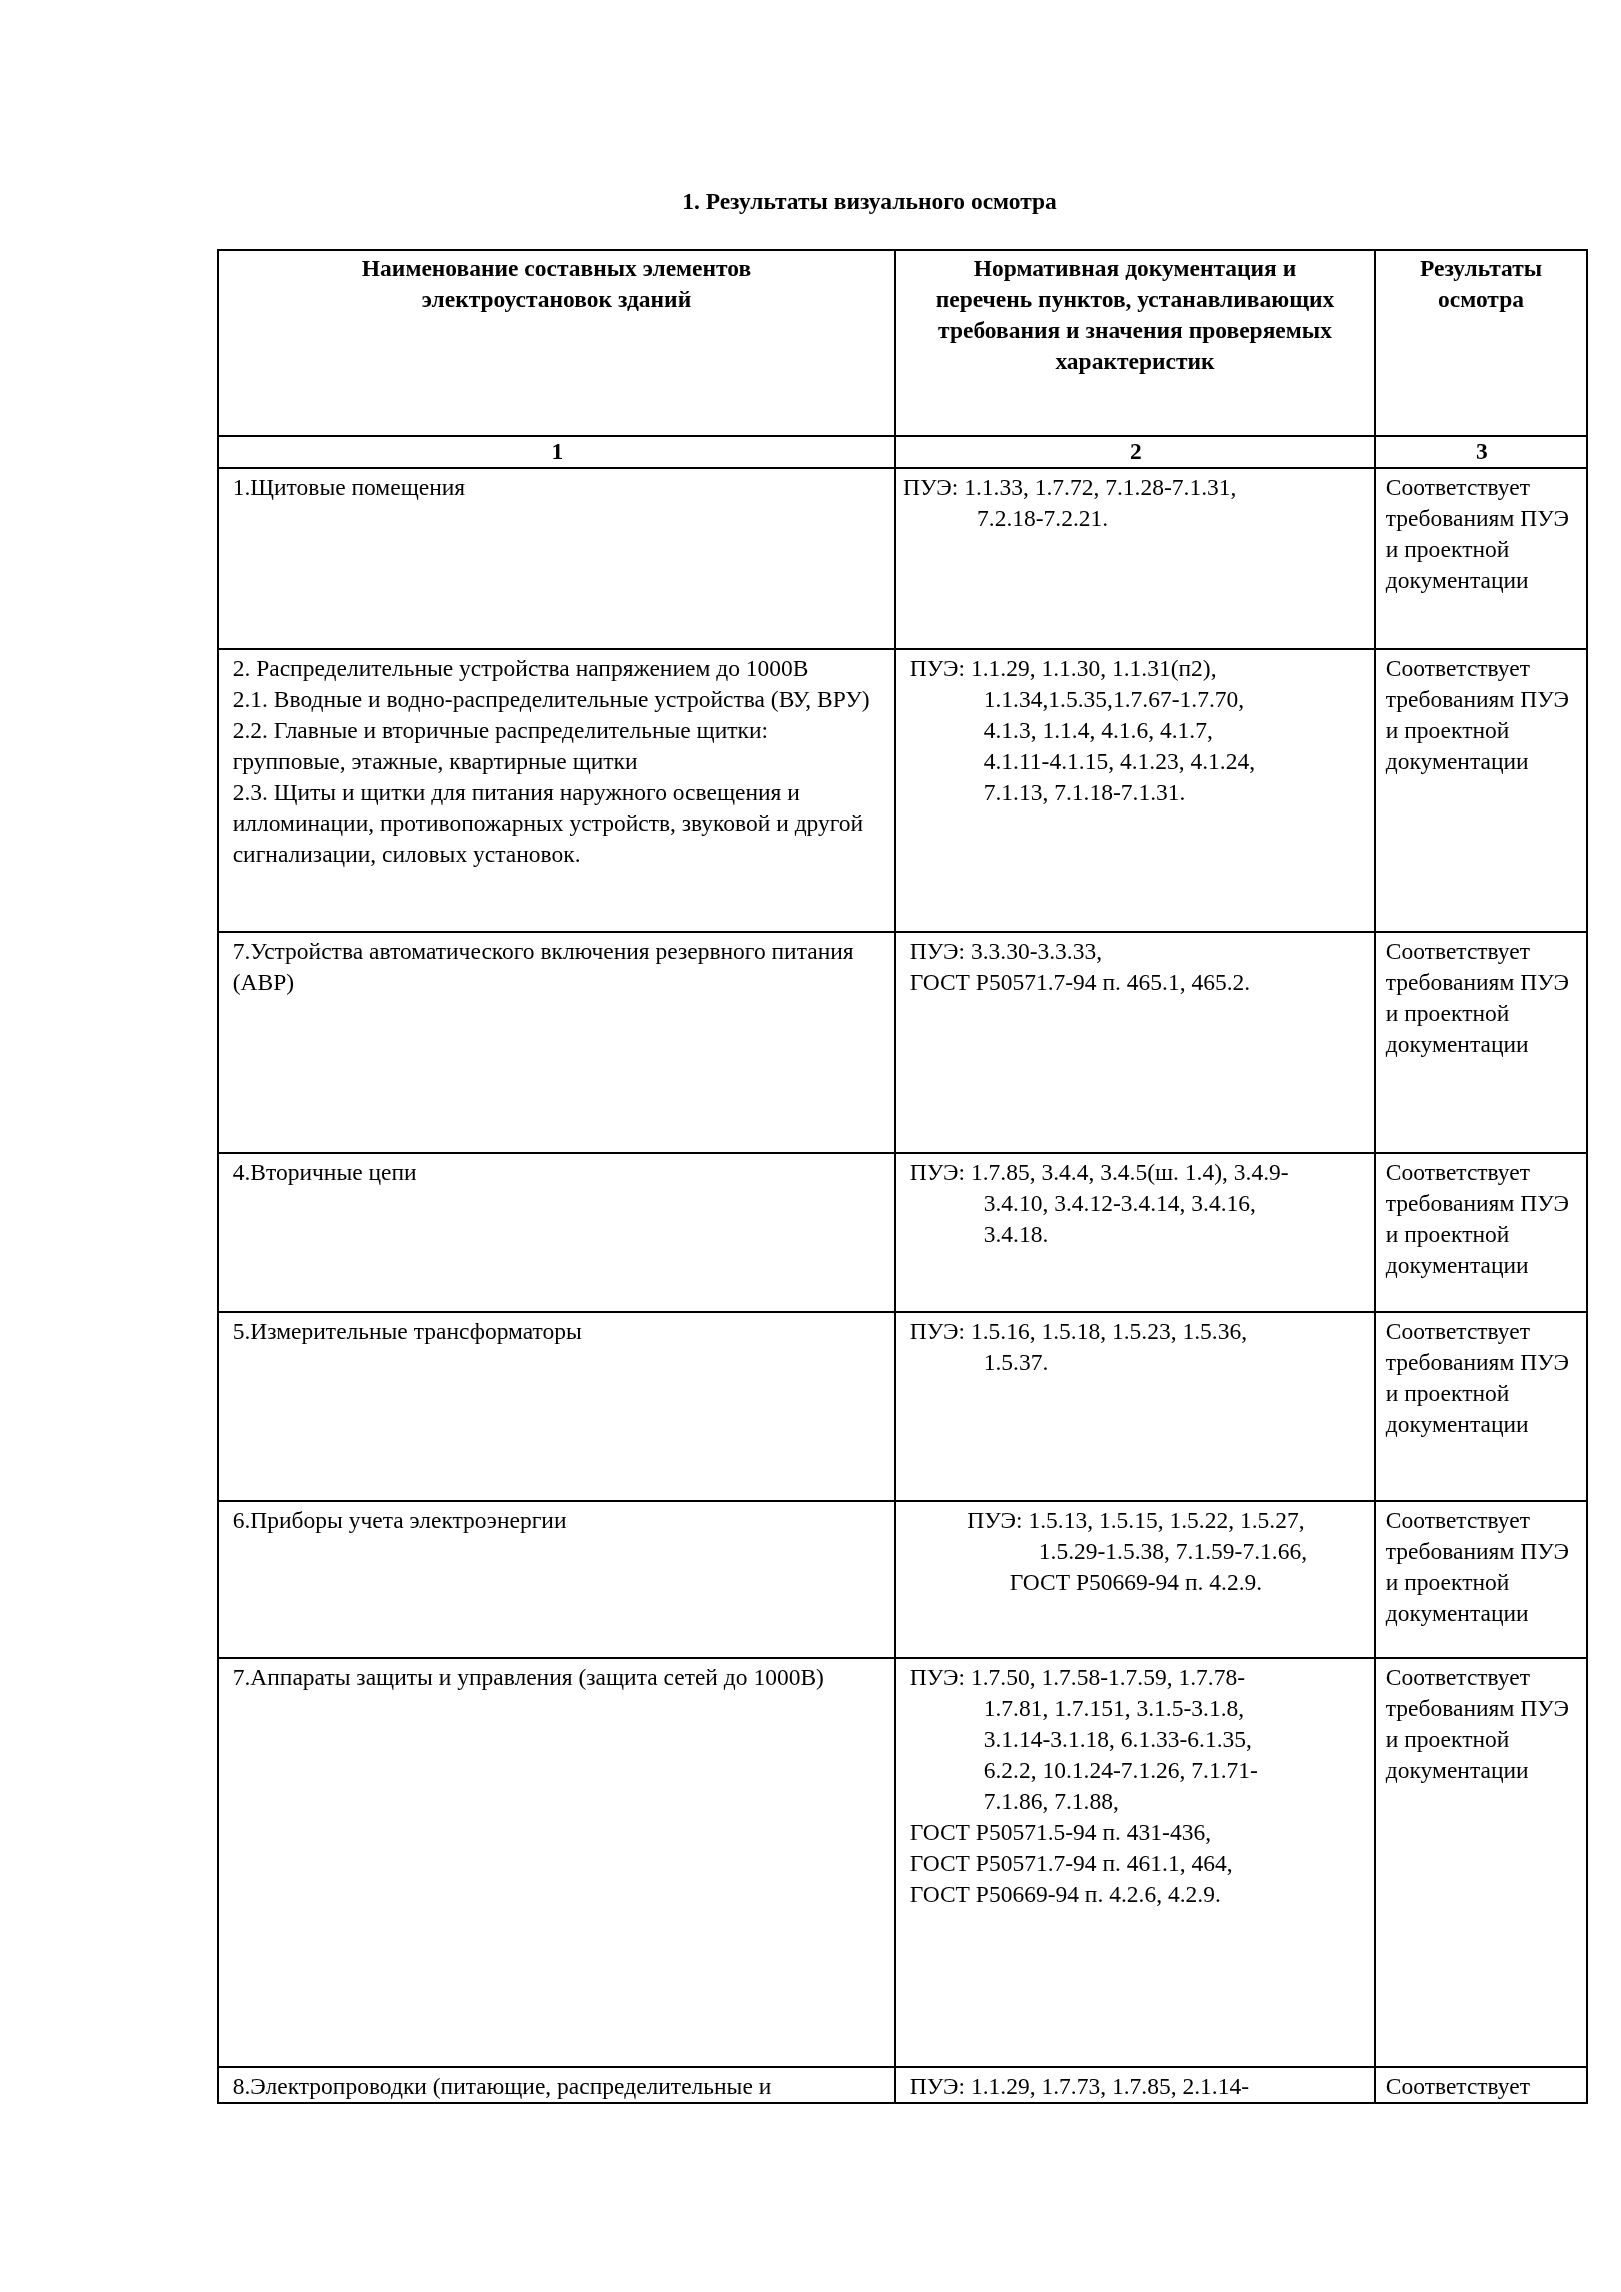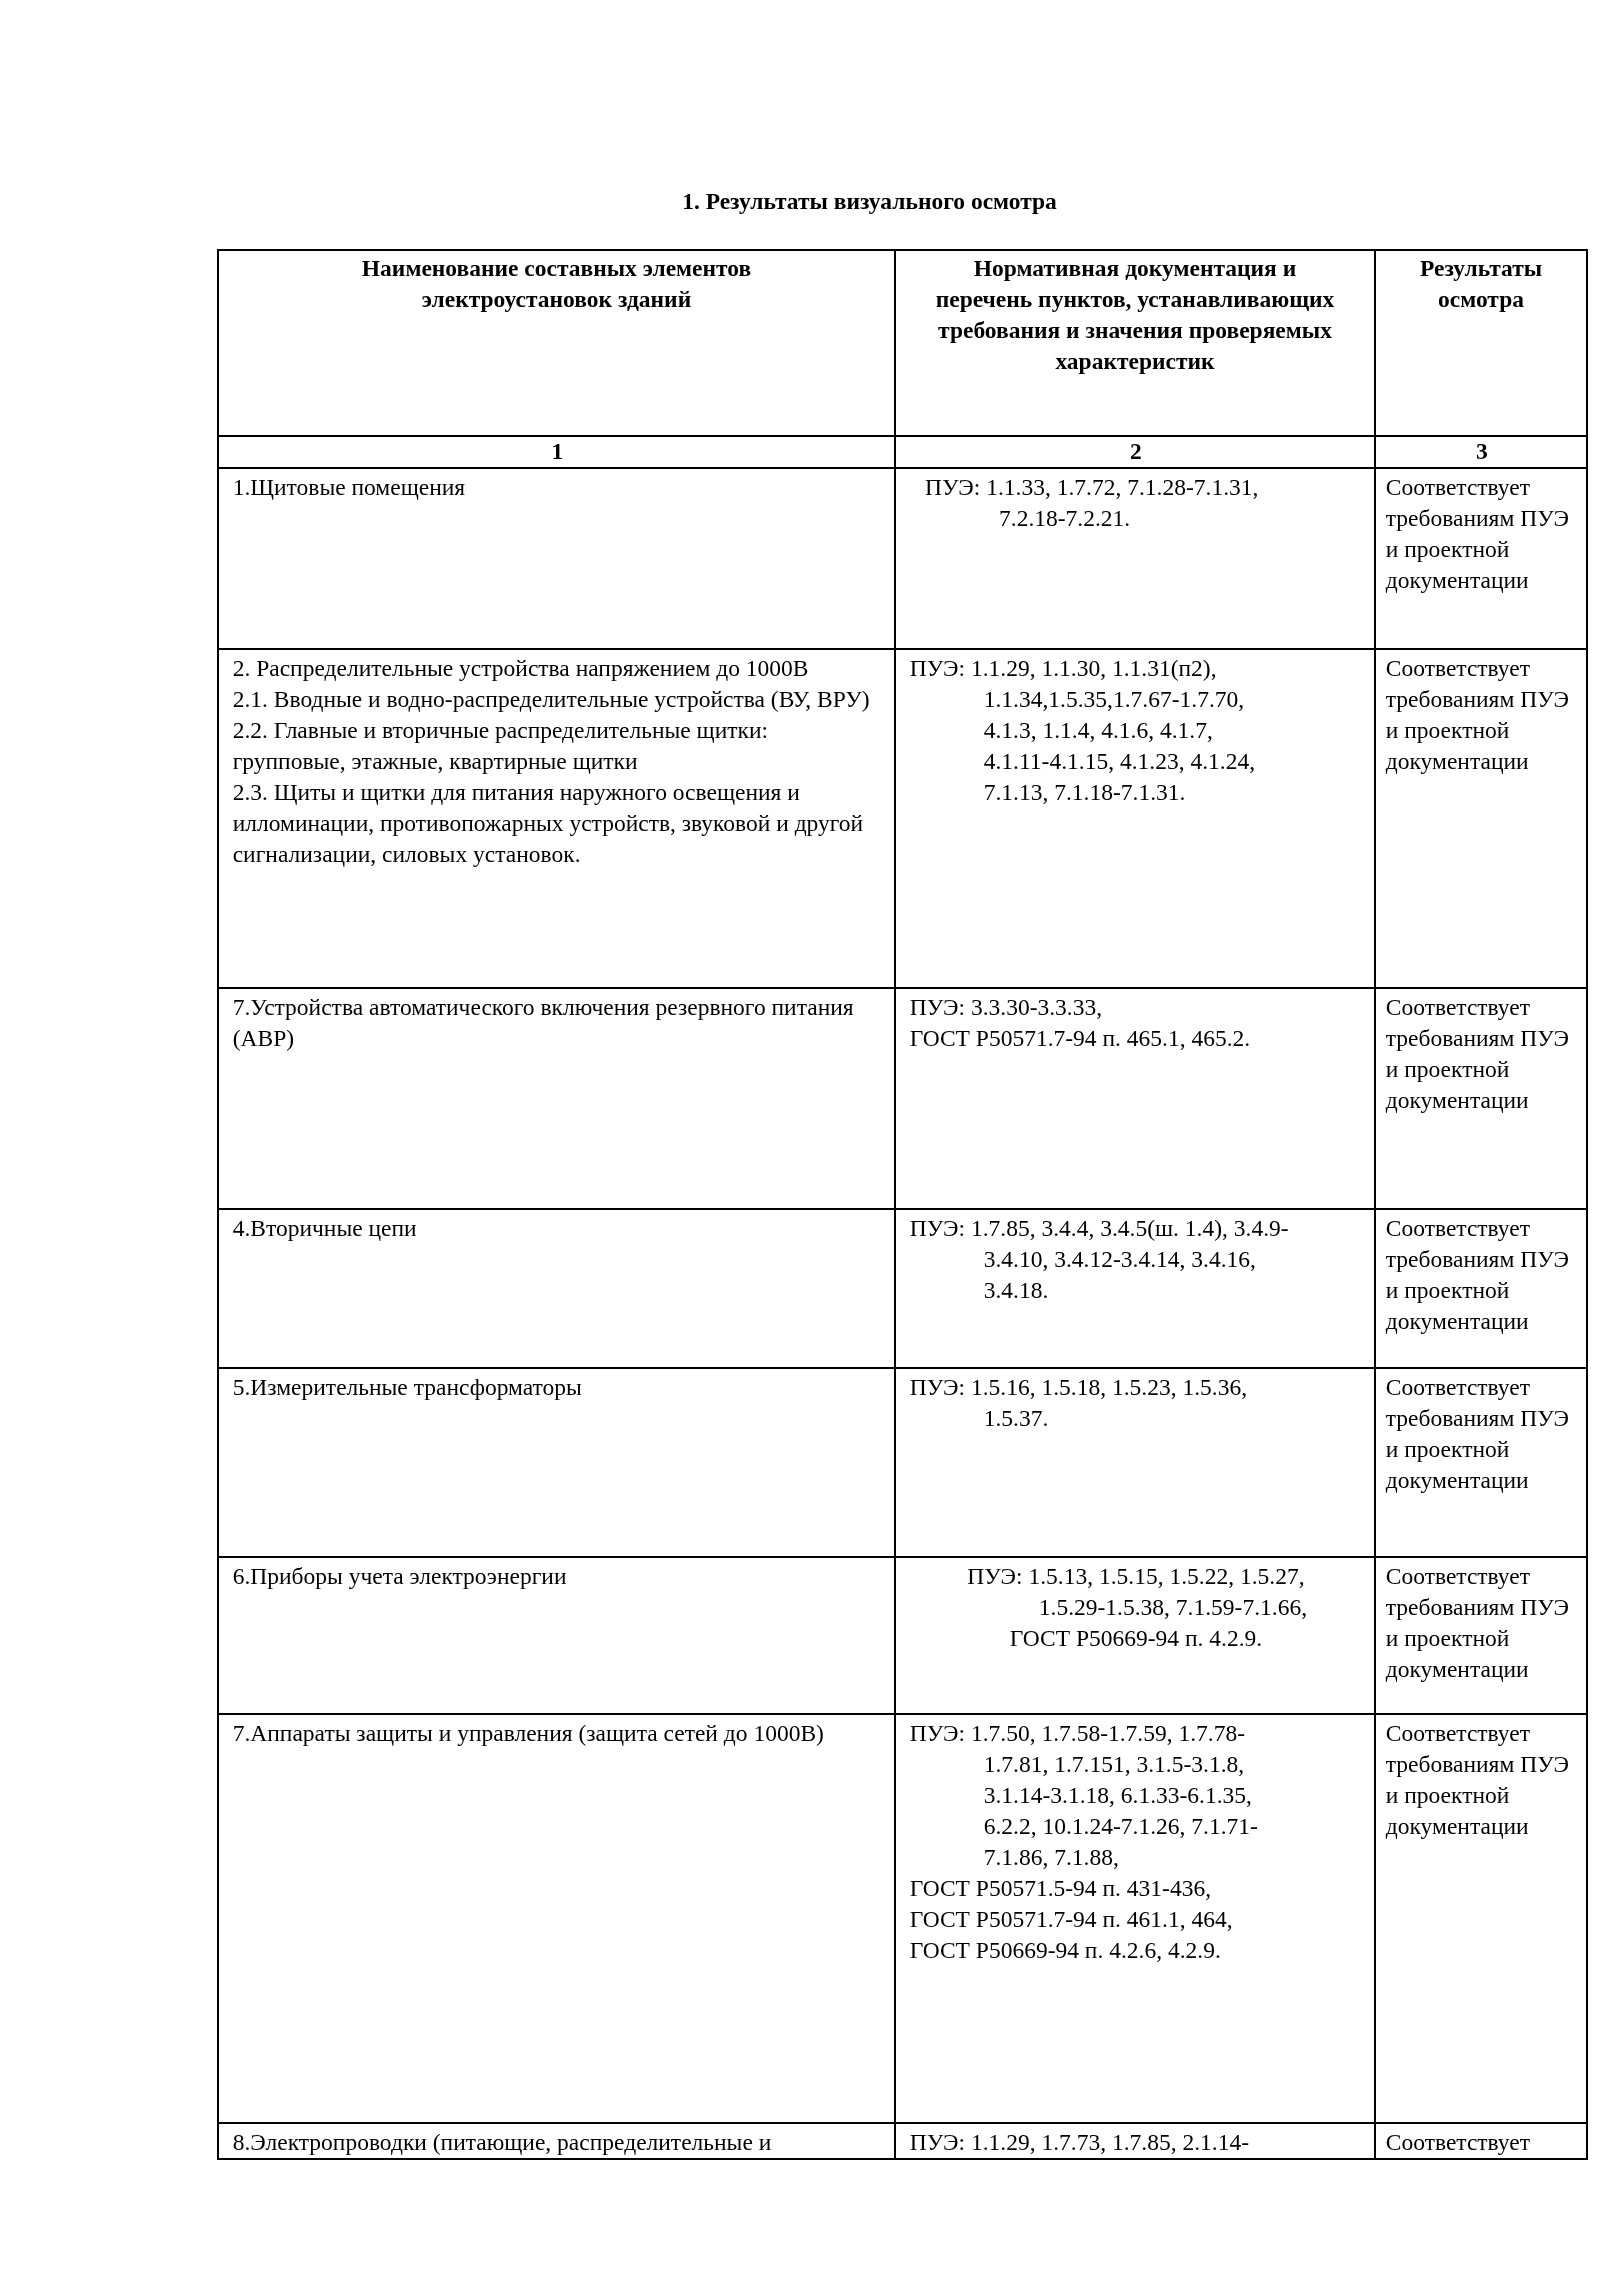--- a/index.html
+++ b/index.html
@@ -56,27 +56,27 @@
       <th>1</th>
       <th>2</th>
       <th>3</th>
     </tr>
   </thead>
   <tbody id="rows">
       <tr style="height: 181px; margin-left: 24px;">
         <td>
           <span class="line">1.Щитовые помещения</span>
         </td>
-        <td style="padding-left: 29px;">
+        <td style="padding-left: 7px;">
           <span class="line" style="white-space: nowrap;">ПУЭ: 1.1.33, 1.7.72, 7.1.28-7.1.31,</span>
           <span class="line" style="white-space: nowrap; padding-left: 74px;">7.2.18-7.2.21.</span>
         </td>
         <td style="padding-left: 9.8px; padding-right: 3.9px;"><span>Соответствует требованиям ПУЭ и проектной документации</span></td>
       </tr>
-      <tr style="height: 339px; margin-top: 24px;">
+      <tr style="height: 283px; margin-top: 24px;">
         <td>
           <span class="line">2. Распределительные устройства напряжением до 1000В</span>
           <span class="line">2.1. Вводные и водно-распределительные устройства (ВУ, ВРУ)</span>
           <span class="line">2.2. Главные и вторичные распределительные щитки: групповые, этажные, квартирные щитки</span>
           <span class="line">2.3. Щиты и щитки для питания наружного освещения и илломинации, противопожарных устройств, звуковой и другой сигнализации, силовых установок.</span>
         </td>
         <td style="padding-left: 13.7px;">
           <span class="line" style="white-space: nowrap;">ПУЭ: 1.1.29, 1.1.30, 1.1.31(п2),</span>
           <span class="line" style="white-space: nowrap; padding-left: 74px;">1.1.34,1.5.35,1.7.67-1.7.70,</span>
           <span class="line" style="white-space: nowrap; padding-left: 74px;">4.1.3,  1.1.4, 4.1.6, 4.1.7,</span>

